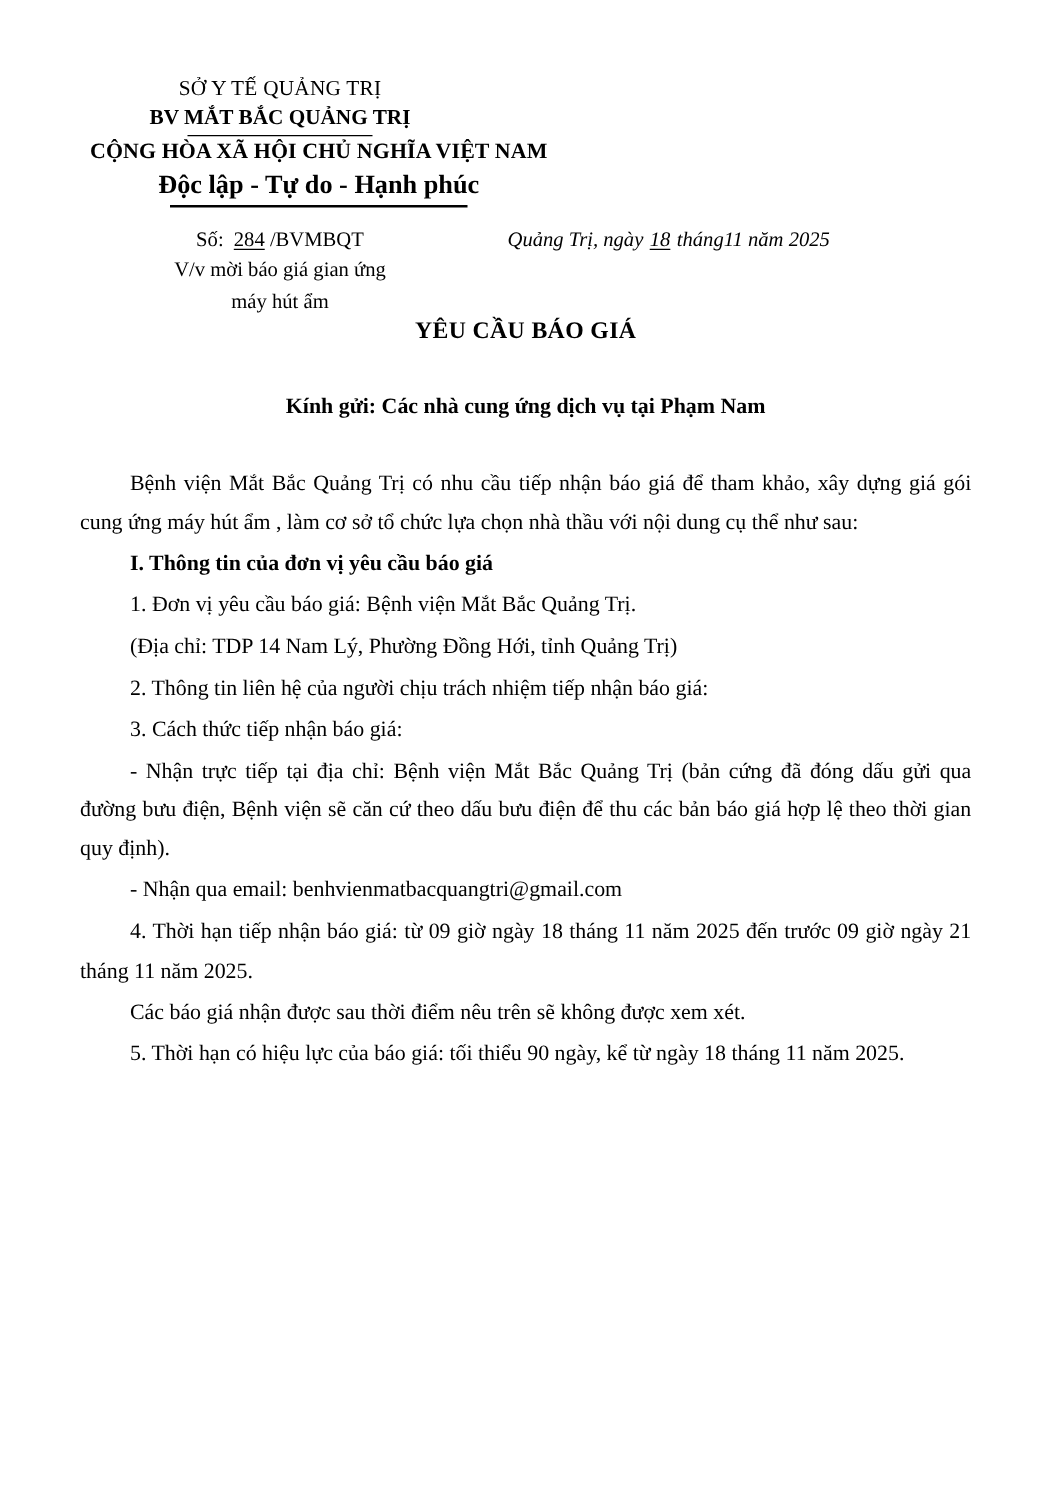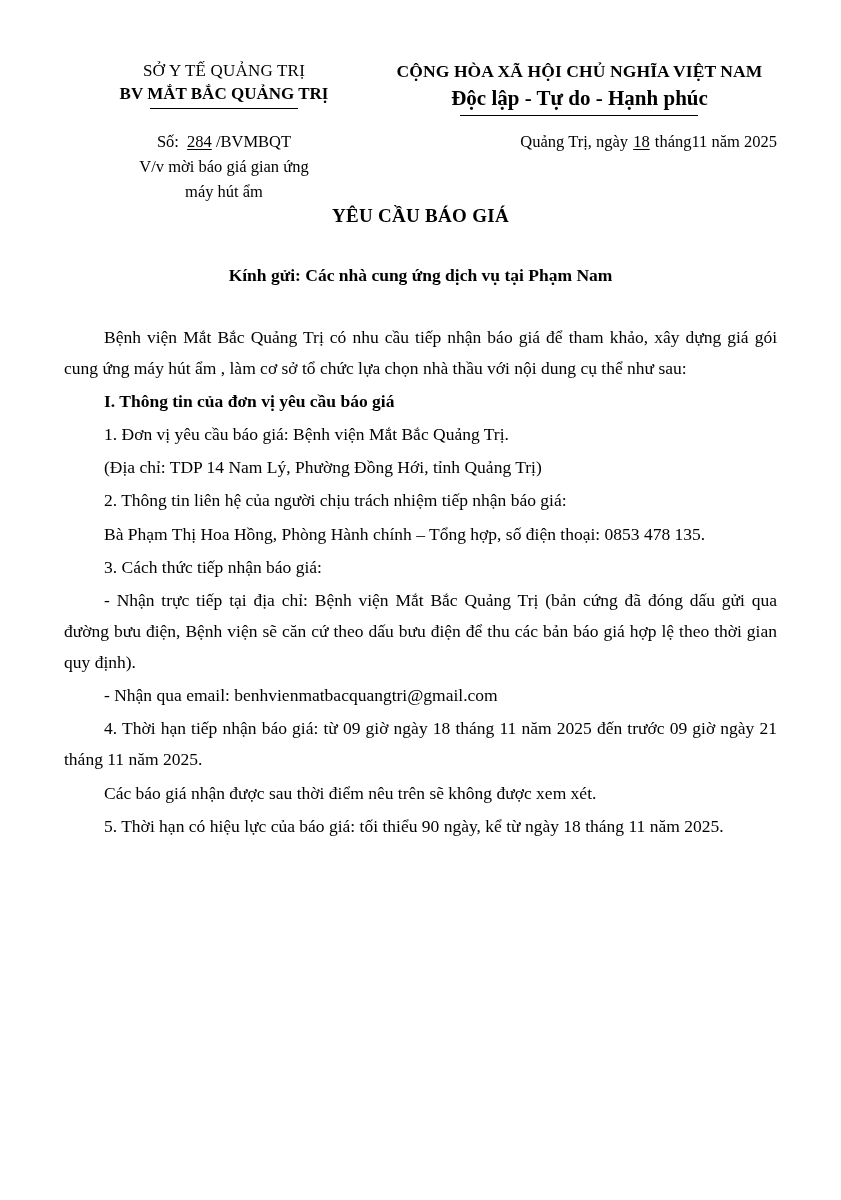--- a/index.html
+++ b/index.html
@@ -19,21 +19,21 @@
     width: 841px;
     height: 1200px;
     box-sizing: border-box;
     padding: 60px 64px 40px 64px;
     position: relative;
   }
 
   
   .header {
     display: flex;
-    flex-direction: row;
+    flex-direction: column;
     align-items: flex-start;
     justify-content: center;
   }
   .header-left {
     width: 300px;
     text-align: center;
     padding-left: 10px;
   }
   .header-right {
     flex: 1;
@@ -87,23 +87,24 @@
   }
   .sub-left {
     width: 300px;
     text-align: center;
     padding-left: 10px;
     font-size: 16.5px;
     line-height: 1.5;
   }
   .sub-right {
     flex: 1;
-    text-align: right;
+    text-align: left;
     padding-left: 8px;
     font-size: 16.5px;
+    font-style: italic;
     line-height: 1.5;
   }
   .so-row {
     display: block;
   }
   .so-label { margin-right: 4px; }
   .so-number {
     text-decoration: underline;
     text-underline-offset: 2px;
   }
@@ -189,21 +190,20 @@
   <div class="doc-title">YÊU CẦU BÁO GIÁ</div>
 
   <div class="recipient">Kính gửi: Các nhà cung ứng dịch vụ tại Phạm Nam</div>
 
   <div class="body-text">
     <p class="indent">Bệnh viện Mắt Bắc Quảng Trị có nhu cầu tiếp nhận báo giá để tham khảo, xây dựng giá gói cung ứng máy hút ẩm , làm cơ sở tổ chức lựa chọn nhà thầu với nội dung cụ thể như sau:</p>
     <p class="section-heading">I. Thông tin của đơn vị yêu cầu báo giá</p>
     <p class="indent">1. Đơn vị yêu cầu báo giá: Bệnh viện Mắt Bắc Quảng Trị.</p>
     <p class="indent">(Địa chỉ: TDP 14 Nam Lý, Phường Đồng Hới, tỉnh Quảng Trị)</p>
     <p class="indent">2. Thông tin liên hệ của người chịu trách nhiệm tiếp nhận báo giá:</p>
-    <p class="indent">Bà Phạm Thị Hoa Hồng, Phòng Hành chính – Tổng hợp, số điện thoại: 0853 478 135.</p>
     <p class="indent">3. Cách thức tiếp nhận báo giá:</p>
     <p class="indent">- Nhận trực tiếp tại địa chỉ: Bệnh viện Mắt Bắc Quảng Trị (bản cứng đã đóng dấu gửi qua đường bưu điện, Bệnh viện sẽ căn cứ theo dấu bưu điện để thu các bản báo giá hợp lệ theo thời gian quy định).</p>
     <p class="indent">- Nhận qua email: benhvienmatbacquangtri@gmail.com</p>
     <p class="indent">4. Thời hạn tiếp nhận báo giá: từ 09 giờ ngày 18 tháng 11 năm 2025 đến trước 09 giờ ngày 21 tháng 11 năm 2025.</p>
     <p class="indent">Các báo giá nhận được sau thời điểm nêu trên sẽ không được xem xét.</p>
     <p class="indent">5. Thời hạn có hiệu lực của báo giá: tối thiểu 90 ngày, kể từ ngày 18 tháng 11 năm 2025.</p>
   </div>
 
 </div>
 

